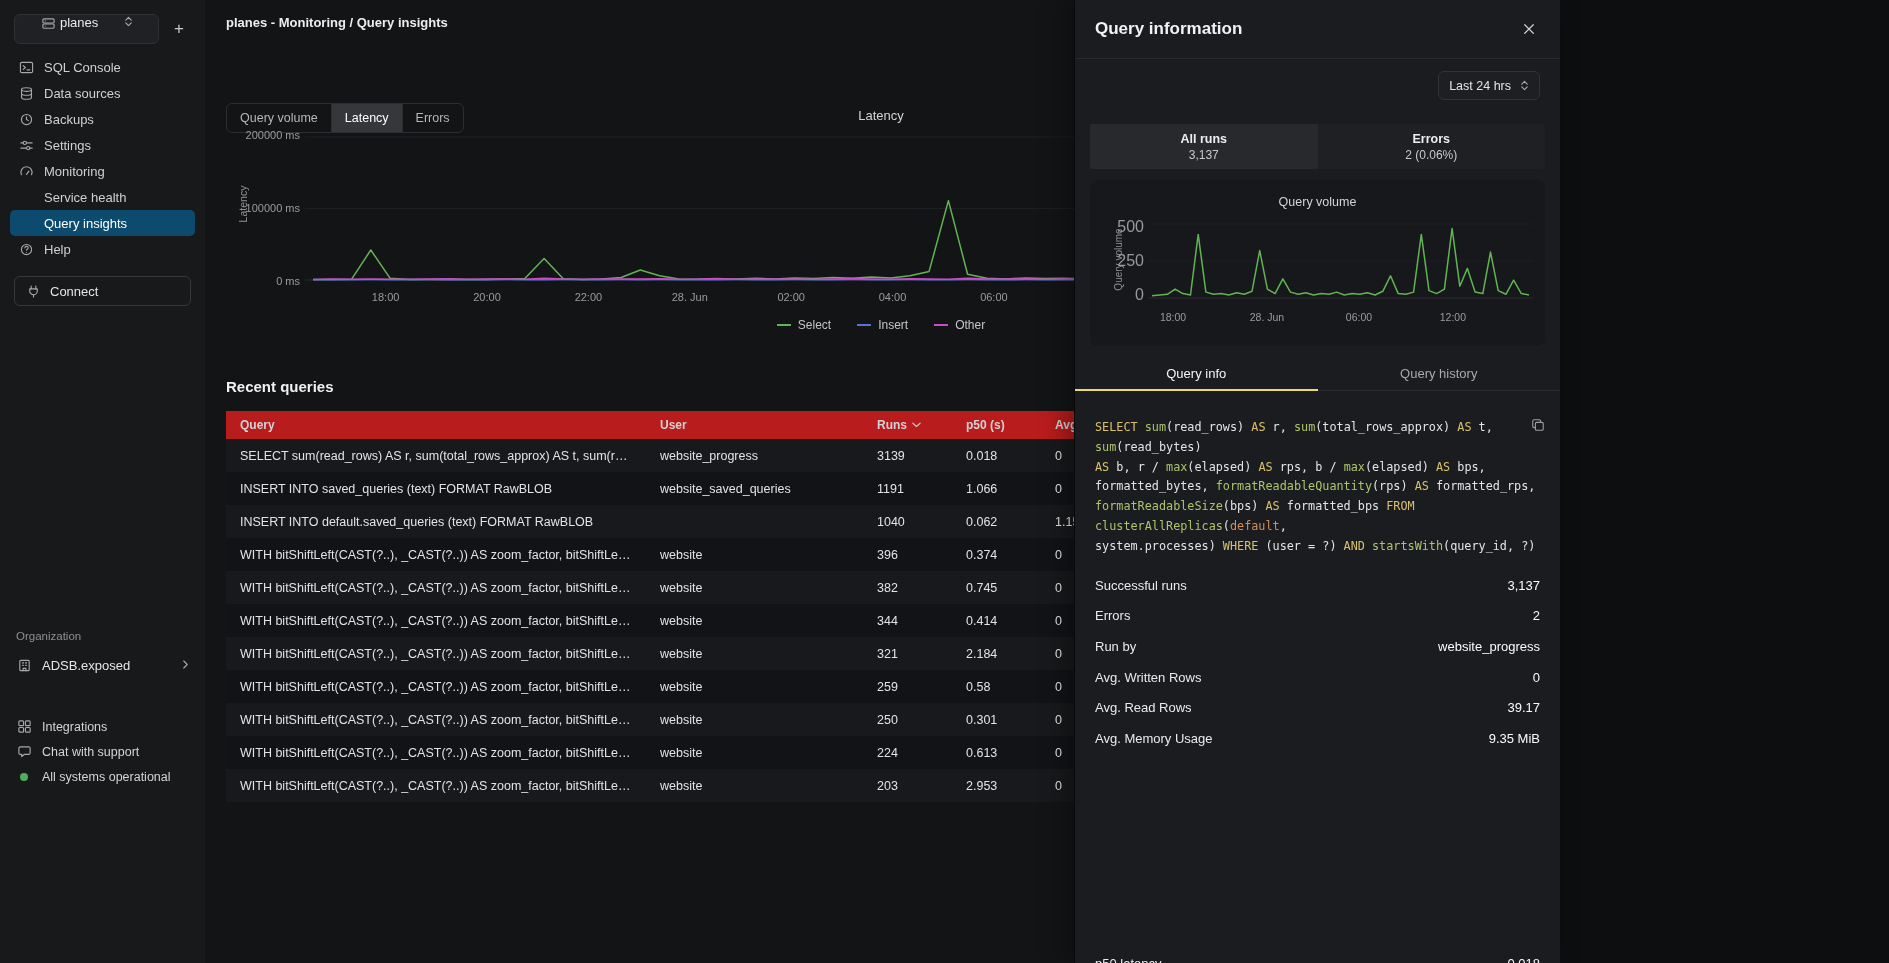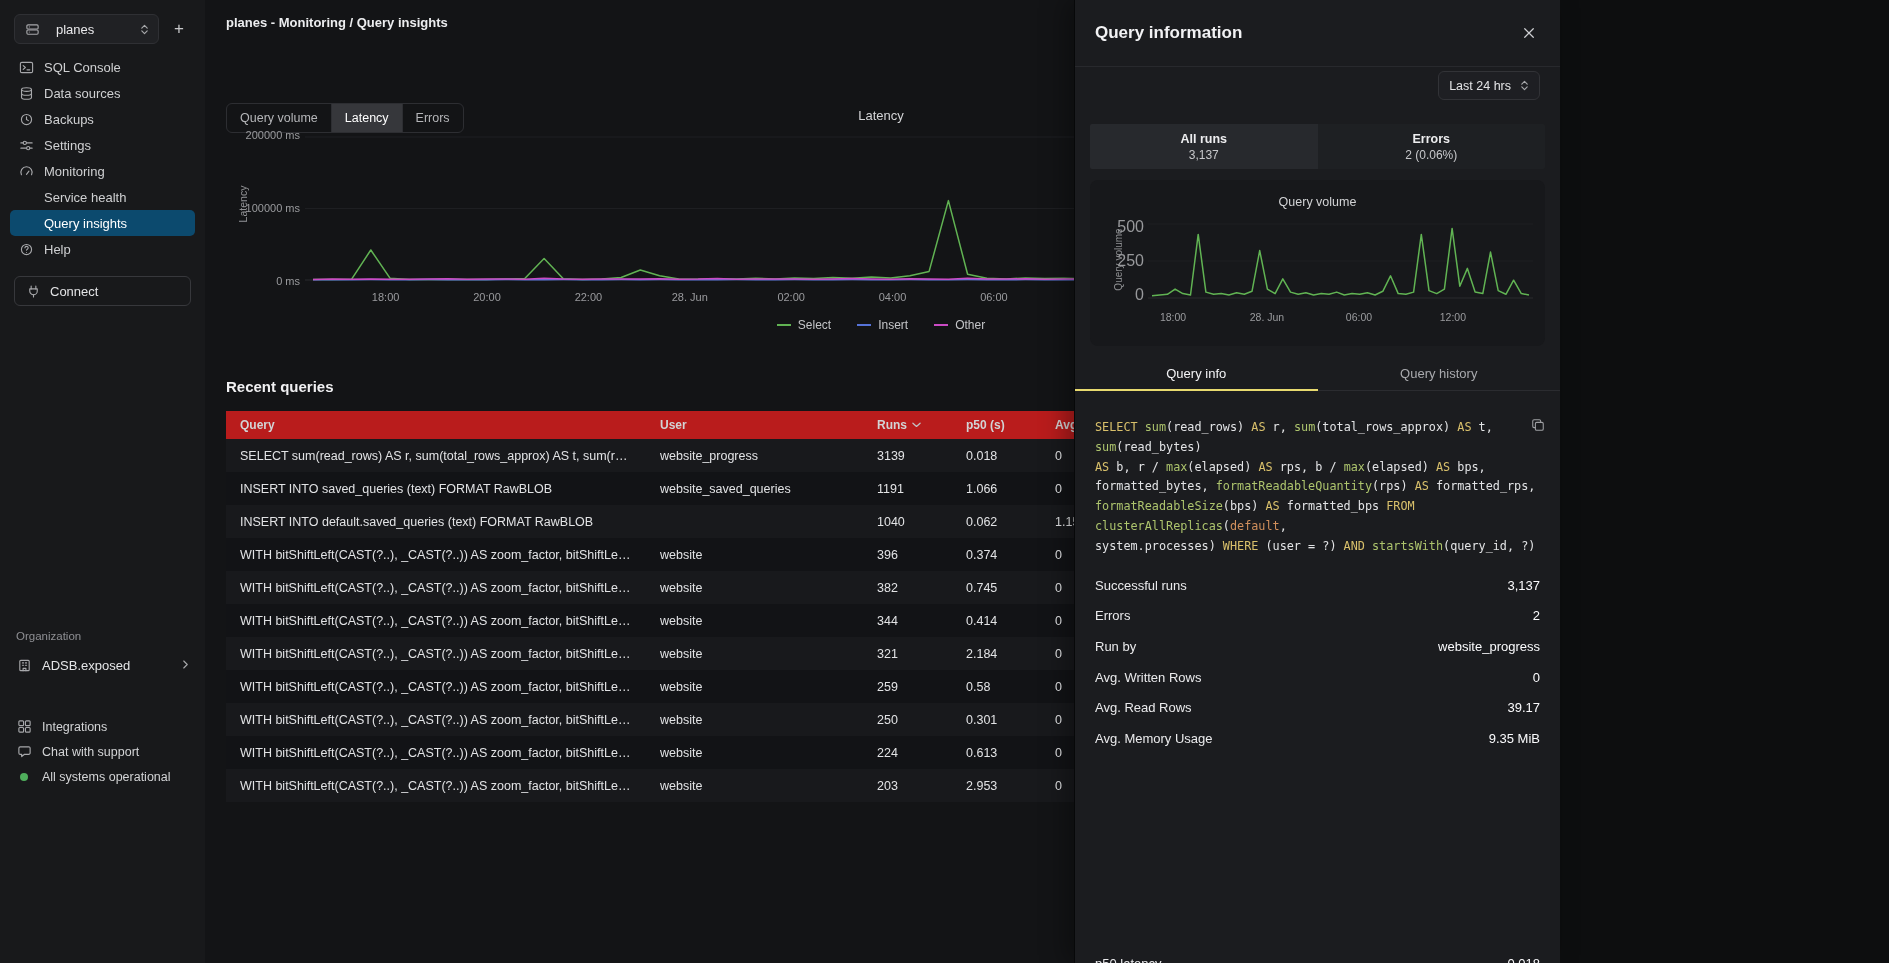--- a/index.html
+++ b/index.html
@@ -8,21 +8,21 @@
   .app{position:relative;width:1889px;height:963px;overflow:hidden;display:flex;background:#0d0e0f}
 
   
   .sidebar{position:relative;width:205px;flex:none;background:#18191b;overflow:hidden}
   .logo-row{display:flex;align-items:center;gap:8px;padding:12px 14px 0 16px;height:38px}
   .logo-text{font-size:15px;font-weight:700;color:#f4f4f6;letter-spacing:.2px}
   .notif-dot{width:8px;height:8px;border-radius:50%;background:#e0795a;margin-left:4px}
   .avatar{margin-left:auto;width:25px;height:25px;border-radius:50%;background:#ccd0d4;color:#2e3237;
     font-size:10.5px;font-weight:700;display:flex;align-items:center;justify-content:center}
   .service-row{display:flex;align-items:center;gap:8px;margin-top:14px;padding:0 14px}
-  .service-select{flex:1;display:flex;align-items:center;gap:16px;height:30px;padding:0 9px;
+  .service-select{flex:1;display:flex;gap:4px;height:30px;padding:0 25px;
     background:#202124;border:1px solid #2f3034;border-radius:6px;cursor:pointer}
   .svc-label{font-size:13px;color:#e9e9eb}
   .service-select .updown{margin-left:auto}
   .plus-btn{width:24px;height:24px;background:none;border:none;color:#c7c8ca;font-size:17px;line-height:24px;cursor:pointer}
   .nav{margin-top:10px;padding:0 10px;display:flex;flex-direction:column}
   .nav-item{display:flex;align-items:center;gap:10px;height:26px;padding:0 8px;border-radius:5px;
     color:#cfd0d2;font-size:13px;cursor:pointer;white-space:nowrap}
   .nav-item.sub{padding-left:34px}
   .nav-item.active{background:#0c4a6e;color:#fff}
   .icon{display:inline-flex;width:16px;height:16px;color:#a7a8ab;flex:none;align-items:center;justify-content:center}
@@ -67,21 +67,21 @@
   .td-user{width:217px;flex:none}
   .td-runs{width:89px;flex:none}
   .td-p50{width:89px;flex:none}
   .td-avg{width:78px;flex:none}
   .th-runs{display:flex;align-items:center;gap:5px}
   .sort{width:9px;height:6px;stroke:#c2c3c6;fill:none;stroke-width:1.4;stroke-linecap:round;stroke-linejoin:round}
 
   
   .drawer{position:relative;width:486px;flex:none;background:#1b1c1f;border-left:1px solid #070809;
     overflow:hidden;box-shadow:-8px 0 24px rgba(0,0,0,.35)}
-  .drawer-header{position:absolute;top:0;left:0;right:0;height:67px;border-bottom:1px solid #28292d;
+  .drawer-header{position:absolute;top:0;left:0;right:0;height:59px;border-bottom:1px solid #28292d;
     display:flex;align-items:center;padding:12px 20px}
   .drawer-header h1{font-size:17px;font-weight:700;color:#f2f2f4}
   .close-btn{margin-left:auto;background:none;border:none;color:#cfd0d3;width:22px;height:22px;cursor:pointer;
     display:flex;align-items:center;justify-content:center}
   .close-btn svg{width:12px;height:12px;stroke:currentColor;stroke-width:1.4;stroke-linecap:round}
   .range-row{position:absolute;top:71px;right:20px}
   .range-select{display:flex;align-items:center;gap:9px;height:29px;padding:0 10px;background:#1e1f23;
     border:1px solid #323337;border-radius:6px;color:#e4e5e7;font-size:12.5px;cursor:pointer;font-family:inherit}
   .updown svg,.updown{display:inline-flex}
   .updown svg{width:9px;height:13px;stroke:#a7a8ab;fill:none;stroke-width:1.3;stroke-linecap:round;stroke-linejoin:round}

